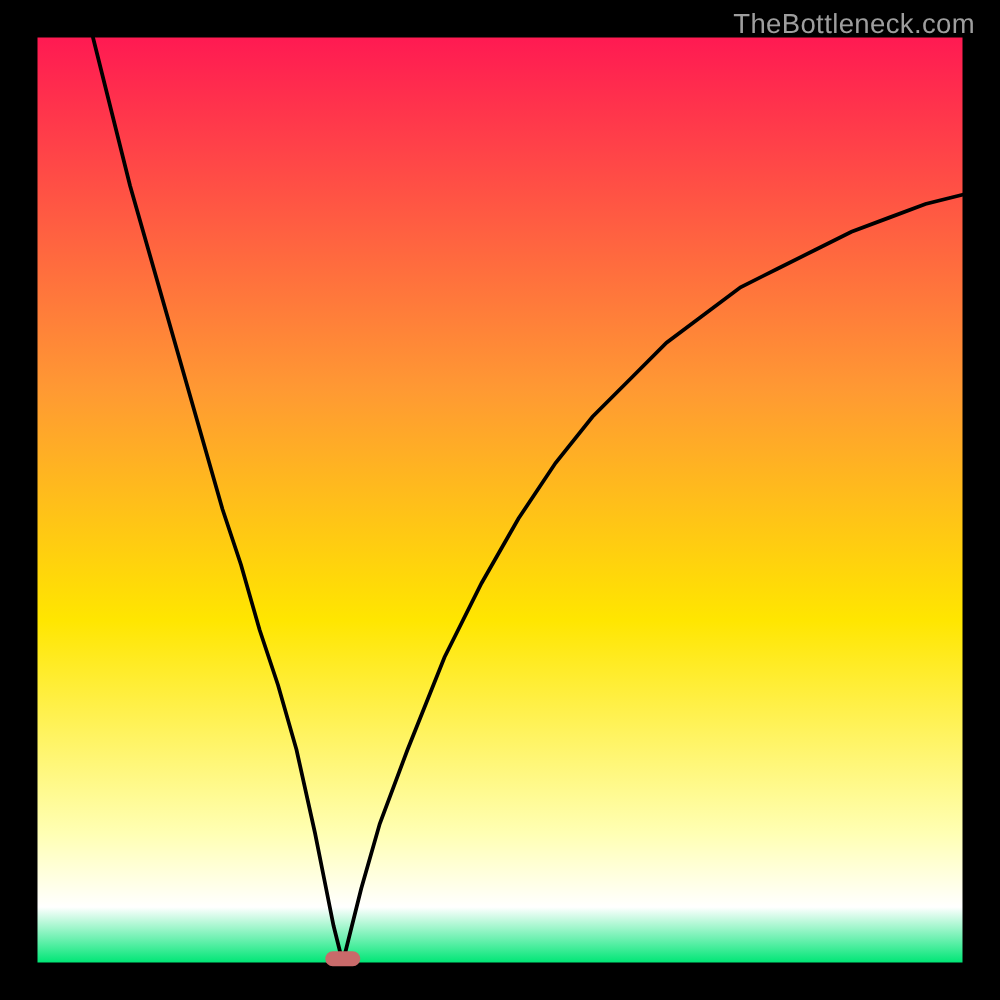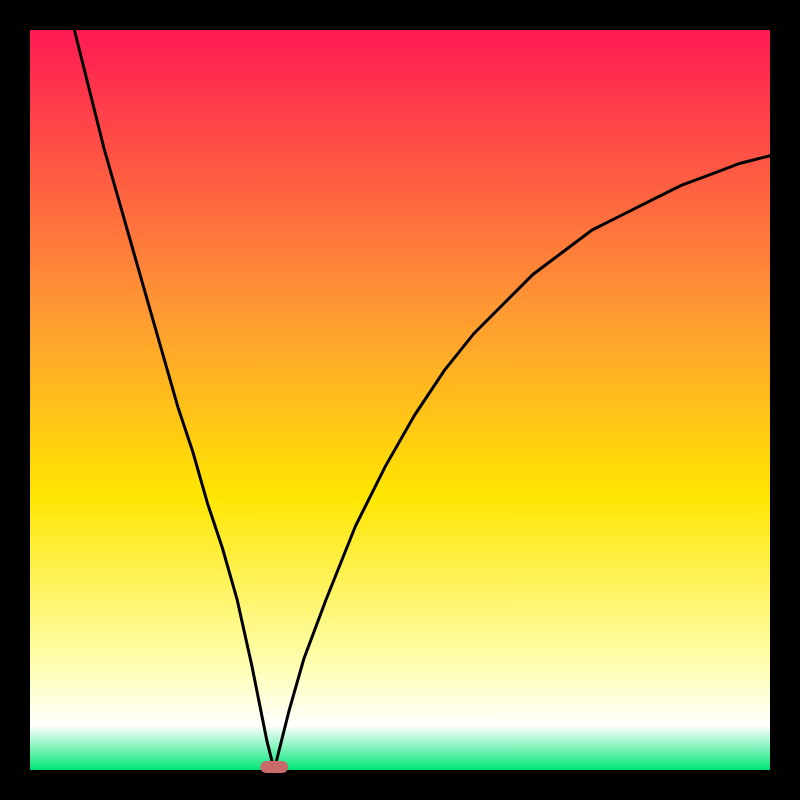--- a/index.html
+++ b/index.html
@@ -33,20 +33,21 @@
     top: 0;
     width: 800px;
     height: 800px;
     display: block;
   }
 </style>
 </head>
 <body>
 
 <div class="stage">
+  <div class="watermark">TheBottleneck.com</div>
 
   <svg class="plot" viewBox="0 0 800 800">
     <defs>
       <linearGradient id="bg-grad" x1="0" y1="0" x2="0" y2="1">
         <stop id="g0" offset="0%" stop-color="#ff1a52"></stop>
         <stop id="g1" offset="38%" stop-color="#ff9933"></stop>
         <stop id="g2" offset="63%" stop-color="#ffe600"></stop>
         <stop id="g3" offset="86%" stop-color="#ffffb3"></stop>
         <stop id="g4" offset="94%" stop-color="#ffffff"></stop>
         <stop id="g5" offset="100%" stop-color="#00e676"></stop>

